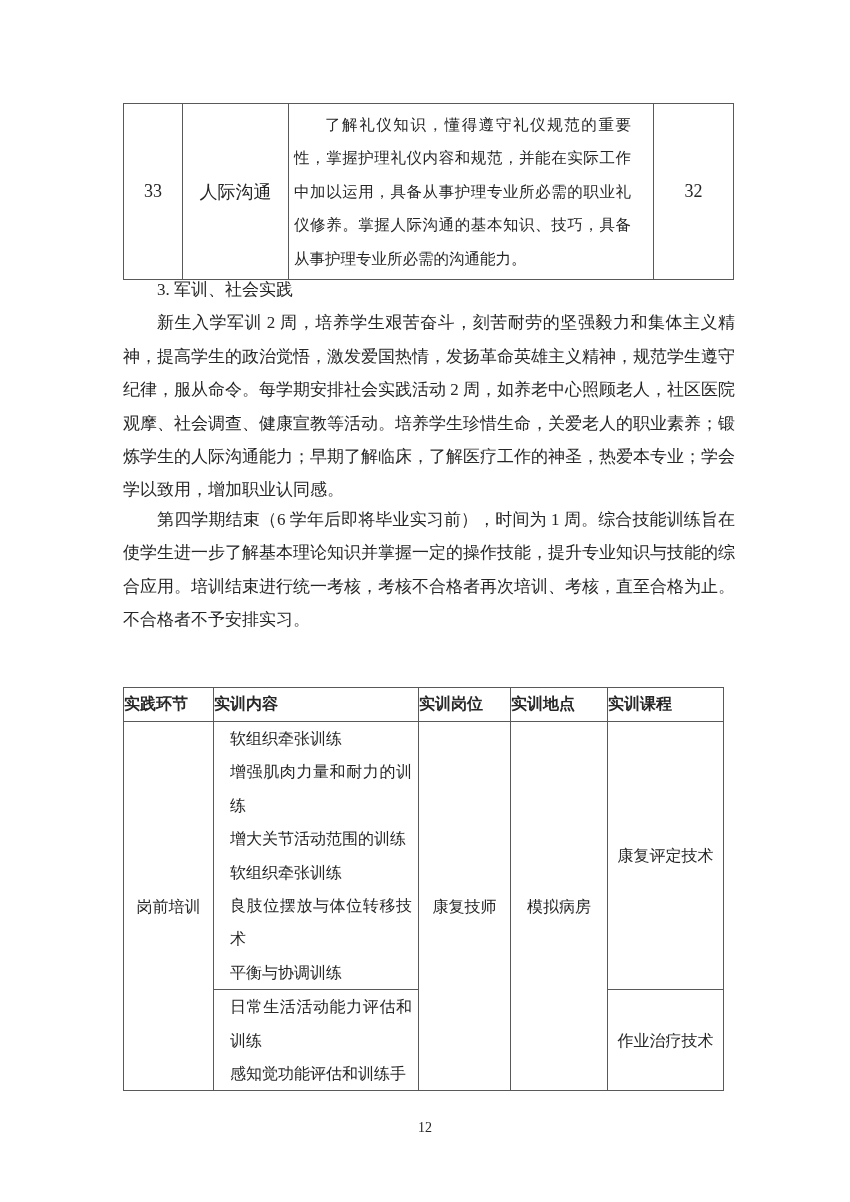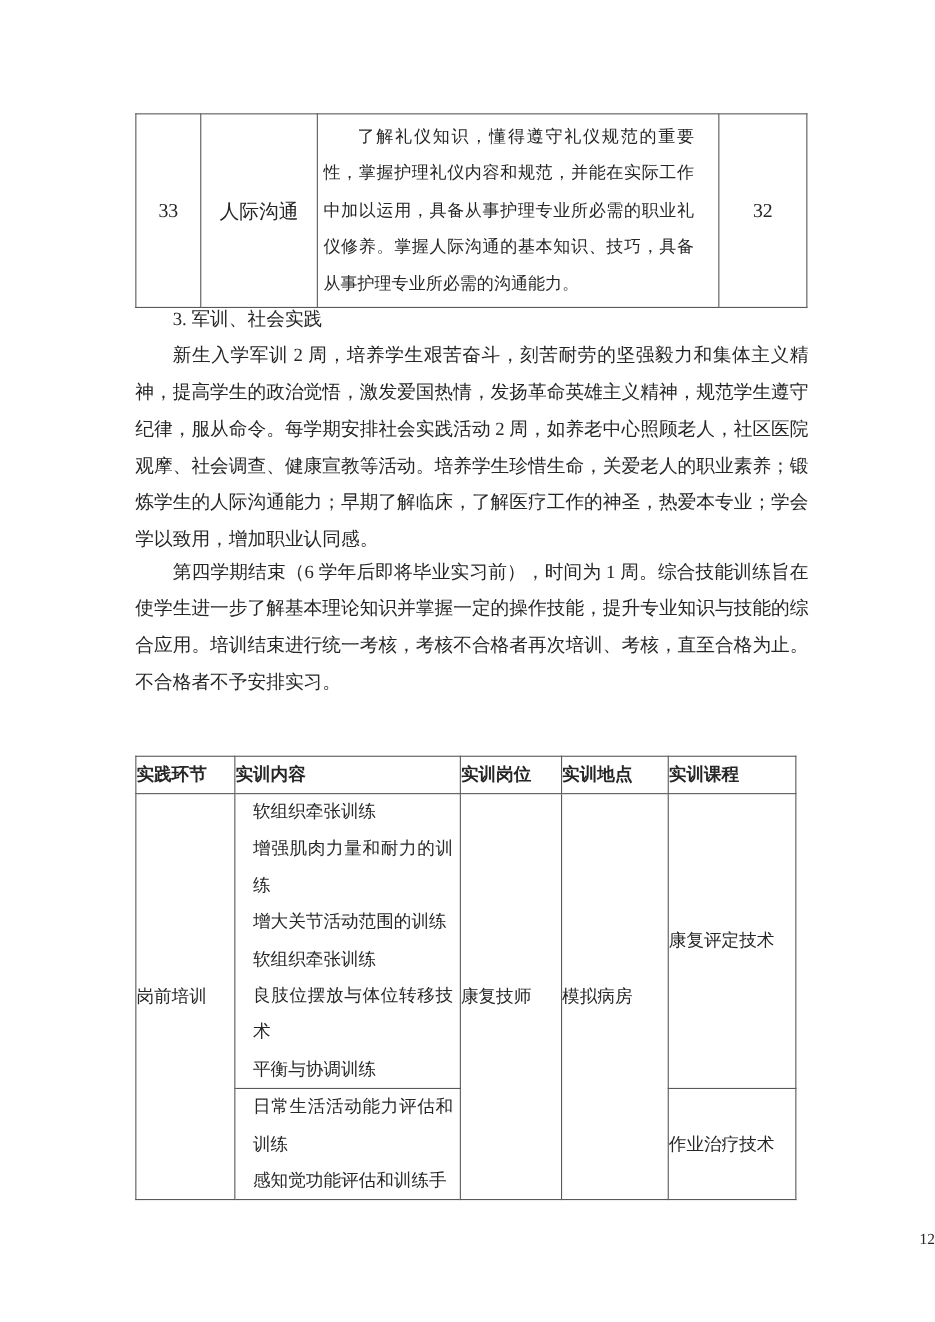--- a/index.html
+++ b/index.html
@@ -34,32 +34,32 @@
   .sec .heading{text-indent:2em;}
   .sec .para{text-indent:2em;text-align:justify;}
 
   
   .t2{position:absolute;left:123px;top:687px;width:600px;}
   .t2 th{
     font-size:16px;font-weight:bold;height:33px;
     text-align:left;vertical-align:middle;padding:0;
   }
   .t2 td{font-size:16px;line-height:33.4px;padding:0;}
-  .t2 .center{text-align:left;vertical-align:middle;}
+  .t2 .center{text-align:center;vertical-align:middle;}
   .t2 .row1{height:266px;}
   .t2 .row2{height:99px;}
   .t2 .content{
     vertical-align:top;
     padding:0 6px 0 16px;
   }
   .t2 .content .item{text-align:justify;}
 
   .footer{
     position:absolute;left:0;top:1120px;width:850px;
-    text-align:right;font-size:14px;color:#262626;
+    text-align:center;font-size:14px;color:#262626;
   }
 </style>
 </head>
 <body>
 
 <div class="page">
 
   <table class="t1">
     <colgroup>
       <col style="width:59px">

